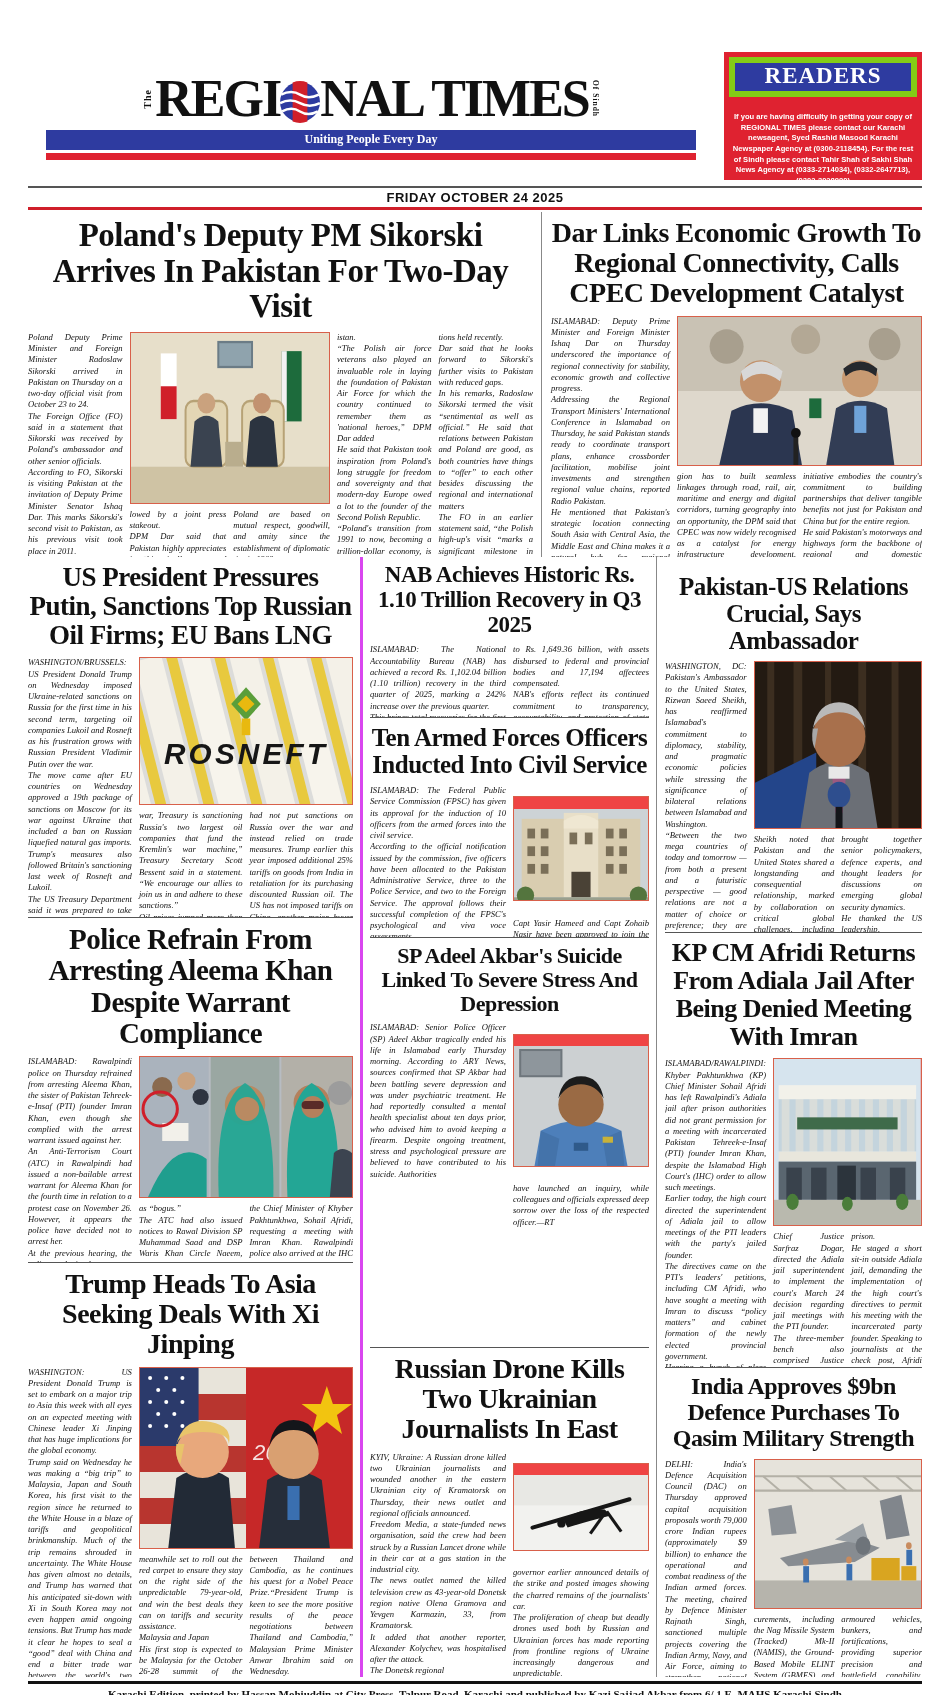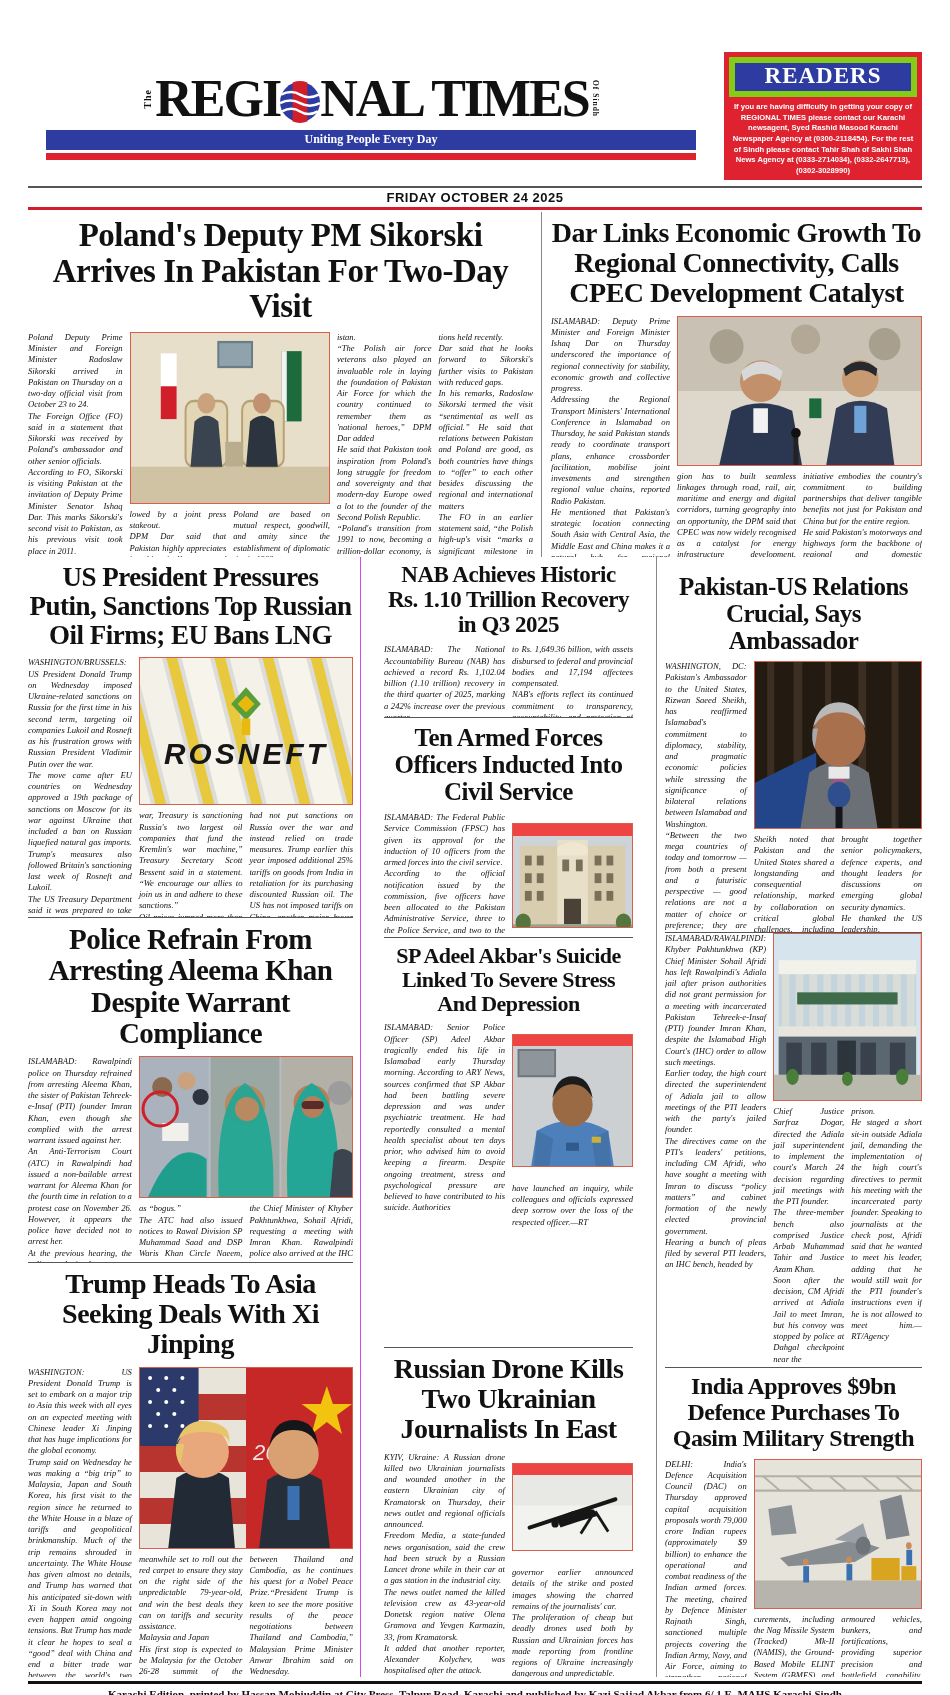--- a/index.html
+++ b/index.html
@@ -15,21 +15,21 @@
   .masthead { flex:1; display:flex; flex-direction:column; align-items:center; justify-content:center; padding:0 4px; }
   .mast-row { display:flex; align-items:center; }
   .the-vert { writing-mode:vertical-rl; transform:rotate(180deg); font-size:10px; font-weight:bold; letter-spacing:1px; margin-right:2px; }
   .mast-name { font-weight:900; font-size:52px; letter-spacing:-2px; line-height:1; white-space:nowrap; }
   .globe { width:42px; height:42px; margin:0 -1px -6px -1px; }
   .of-sindh { writing-mode:vertical-rl; font-size:7.5px; font-weight:bold; letter-spacing:1px; margin-left:2px; }
   .tagline-bar { background:#2e3ba0; color:#fff; width:96%; text-align:center; font-weight:bold; font-size:12px; padding:2px 0 3px; margin-top:5px; }
   .red-bar { background:#df2230; height:7px; width:96%; margin-top:3px; }
   .readers-box { width:198px; background:#df2230; color:#fff; padding:5px 5px 4px; }
   .readers-title { background:#2e3ba0; border:6px solid #84cc16; text-align:center; font-weight:900; font-size:23px; letter-spacing:1px; padding:0 0 2px; }
-  .readers-body { font-family:"Liberation Sans", sans-serif; font-weight:bold; font-size:7.6px; line-height:1.4; text-align:center; margin-top:5px; }
+  .readers-body { font-family:"Liberation Sans", sans-serif; font-weight:bold; font-size:7.6px; line-height:1.4; text-align:center; margin-top:15px; }
 
   
   .datebar { margin-top:6px; border-top:2px solid #555; border-bottom:3px solid #d01f2a; text-align:center; font-family:"Liberation Sans", sans-serif; font-weight:bold; font-size:13px; padding:2px 0; letter-spacing:0.5px; }
 
   
   article { overflow:hidden; }
   .hl { font-weight:bold; text-align:center; line-height:1.08; letter-spacing:-0.5px; margin:6px 0 7px; }
   .trow { display:flex; gap:7px; align-items:stretch;font-style:italic; }
   .tcol { flex:1; font-size:8.6px; line-height:1.31; text-align:justify; white-space:pre-line; }
   figure { border:1px solid #d8604a; background:#ef4444; overflow:hidden; margin-bottom:5px; }
@@ -43,21 +43,21 @@
   .mid .fig { height:172px; }
   .mid .trow { flex:1; }
   .a-dar { flex:1; border-left:1px solid #888; padding-left:9px; }
   .a-dar .hl { font-size:28px; }
   .rgt { flex:2.06; display:flex; flex-direction:column; }
   .rgt .trow { flex:1; }
 
   
   .band2 { display:flex; height:1120px;justify-content:space-between; }
   .stackA { width:332px; padding-right:7px; }
-  .stackB { width:296px; border-left:1px solid #d946ef; padding:0 23px; }
+  .stackB { width:296px; border-left:3px solid #d946ef; padding:0 7px; }
   .stackC { flex:1; border-left:1px solid #888; padding-left:8px; }
   .sep { border-top:1px solid #555; }
 
   .a-putin { height:360px; }
   .a-putin .hl { font-size:27px; }
   .a-putin .fig { height:148px; }
   .a-aleema { height:345px; }
   .a-aleema .hl { font-size:29px; }
   .a-aleema .fig { height:142px; }
   .a-trump { height:415px; }
@@ -481,20 +481,21 @@
               <div class="tcol">Sheikh noted that Pakistan and the United States shared a longstanding and consequential relationship, marked by collaboration on critical global challenges, including counterterrorism and climate change.
 The 11th Annual Future Security Forum was organised by Arizona State University and New America in collaboration with Security &amp; Defence PLuS. The event</div>
               <div class="tcol">brought together senior policymakers, defence experts, and thought leaders for discussions on emerging global security dynamics.
 He thanked the US leadership, particularly President Trump, for facilitating the ceasefire that ended the 88-hour standoff, calling it “a vital act that prevented escalation in a nuclear neighbourhood of 1.7 billion people.”—RT/Agency</div>
             </div>
           </div>
         </div>
       </article>
 
       <article class="a-kp sep">
+        <h1 class="hl">KP CM Afridi Returns From Adiala Jail After Being Denied Meeting With Imran</h1>
         <div class="trow">
           <div class="tcol">ISLAMABAD/RAWALPINDI: Khyber Pakhtunkhwa (KP) Chief Minister Sohail Afridi has left Rawalpindi's Adiala jail after prison authorities did not grant permission for a meeting with incarcerated Pakistan Tehreek-e-Insaf (PTI) founder Imran Khan, despite the Islamabad High Court's (IHC) order to allow such meetings.
 Earlier today, the high court directed the superintendent of Adiala jail to allow meetings of the PTI leaders with the party's jailed founder.
 The directives came on the PTI's leaders' petitions, including CM Afridi, who have sought a meeting with Imran to discuss “policy matters” and cabinet formation of the newly elected provincial government.
 Hearing a bunch of pleas filed by several PTI leaders, an IHC bench, headed by</div>
           <div class="rgt">
             <figure class="fig">
               <svg viewBox="0 0 190 165" preserveAspectRatio="none">
                 <rect width="190" height="165" fill="#d6e4ee"></rect>
                 <rect x="6" y="26" width="178" height="14" fill="#f2f1ea"></rect>

